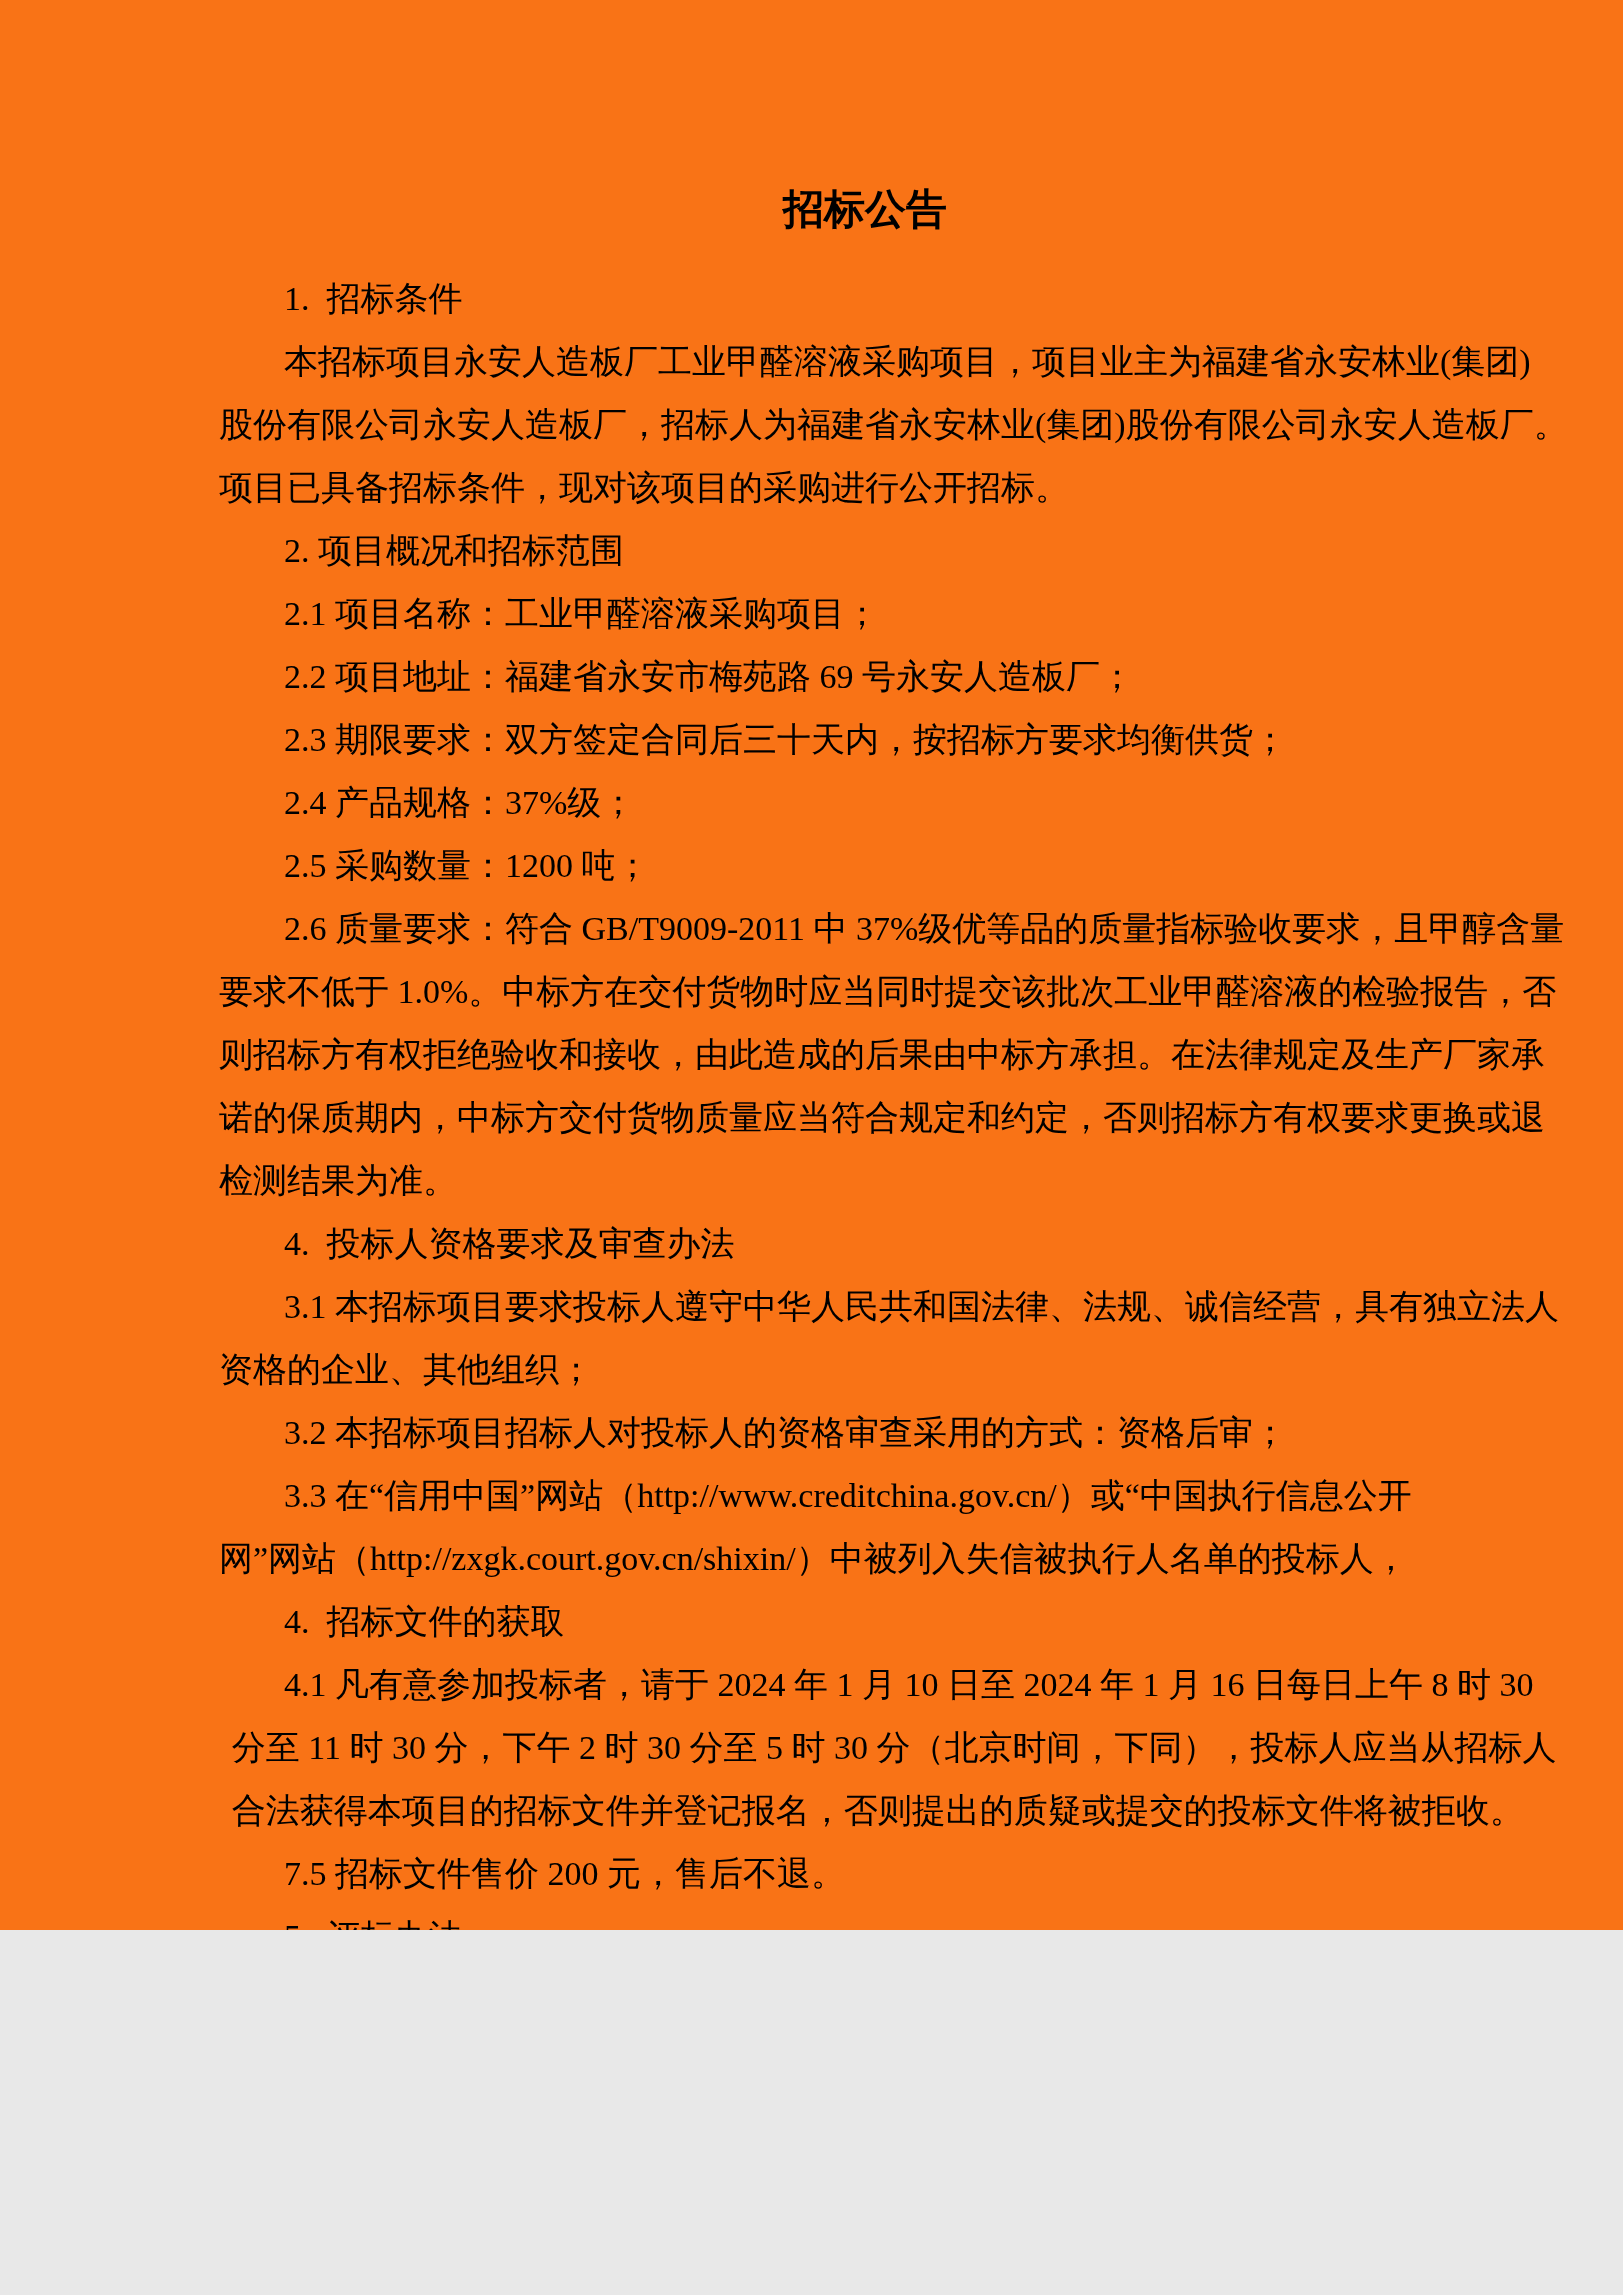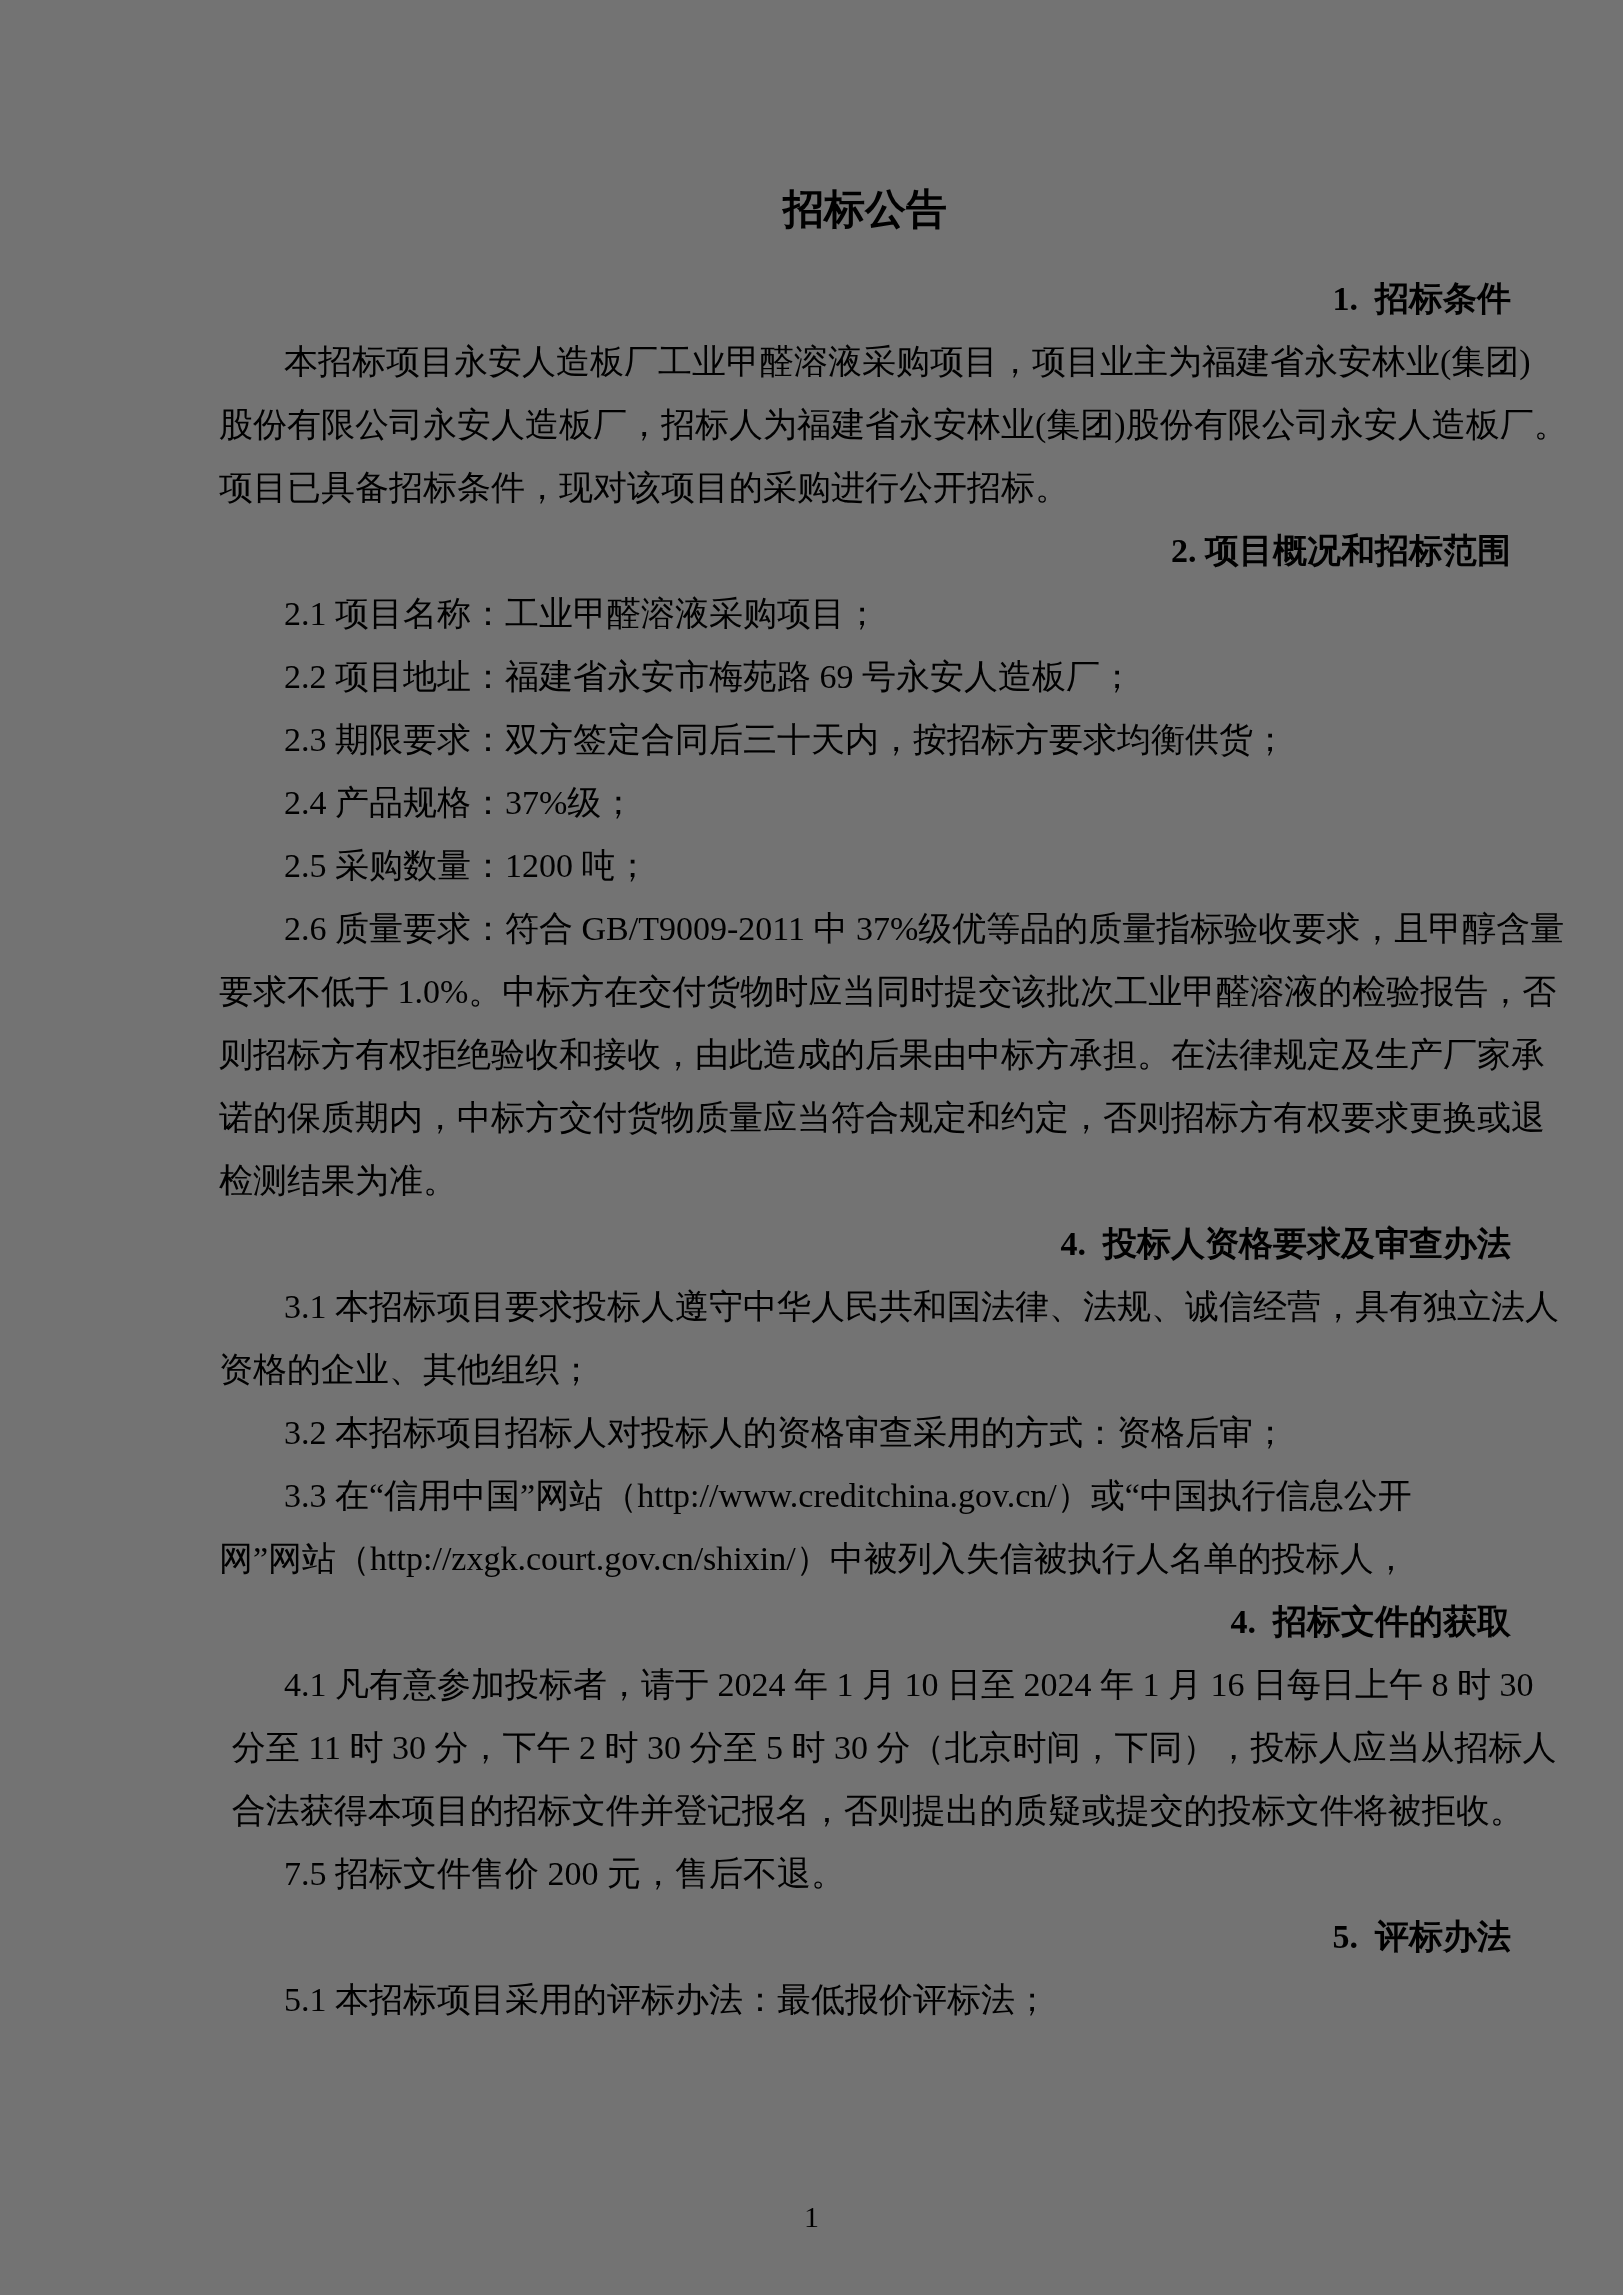--- a/index.html
+++ b/index.html
@@ -1,21 +1,21 @@
 <!DOCTYPE html>
 <html style="font-size:13.5px"><head>
 <meta charset="utf-8">
 <style>
   html, body { margin: 0; padding: 0; }
   body { background: #e8e8e8; }
   .page {
     position: relative;
     width: 1623px;
-    height: 2295px;
-    background: #737373;
+    height: 1930px;
+    background: #f97316;
     overflow: hidden;
     font-family: "Liberation Serif", "DejaVu Serif", serif;
     color: #000000;
   }
   .doc {
     position: absolute;
     left: 219px;
     top: 0;
     width: 1292px;
   }
@@ -37,21 +37,21 @@
     left: 0;
     width: 100%;
   }
   .line {
     height: 63px;
     line-height: 63px;
     font-size: 34px;
     white-space: pre;
     text-align: left;
   }
-  .line.heading { font-weight: 700; text-align: right; }
+  .line.heading { font-weight: 400; }
   .line.indent  { padding-left: 65px; }
   .line.pad     { padding-left: 12.7px; text-align: center; }
   .page-number {
     position: absolute;
     top: 2185px;
     left: 0;
     width: 100%;
     height: 63px;
     line-height: 63px;
     text-align: center;

